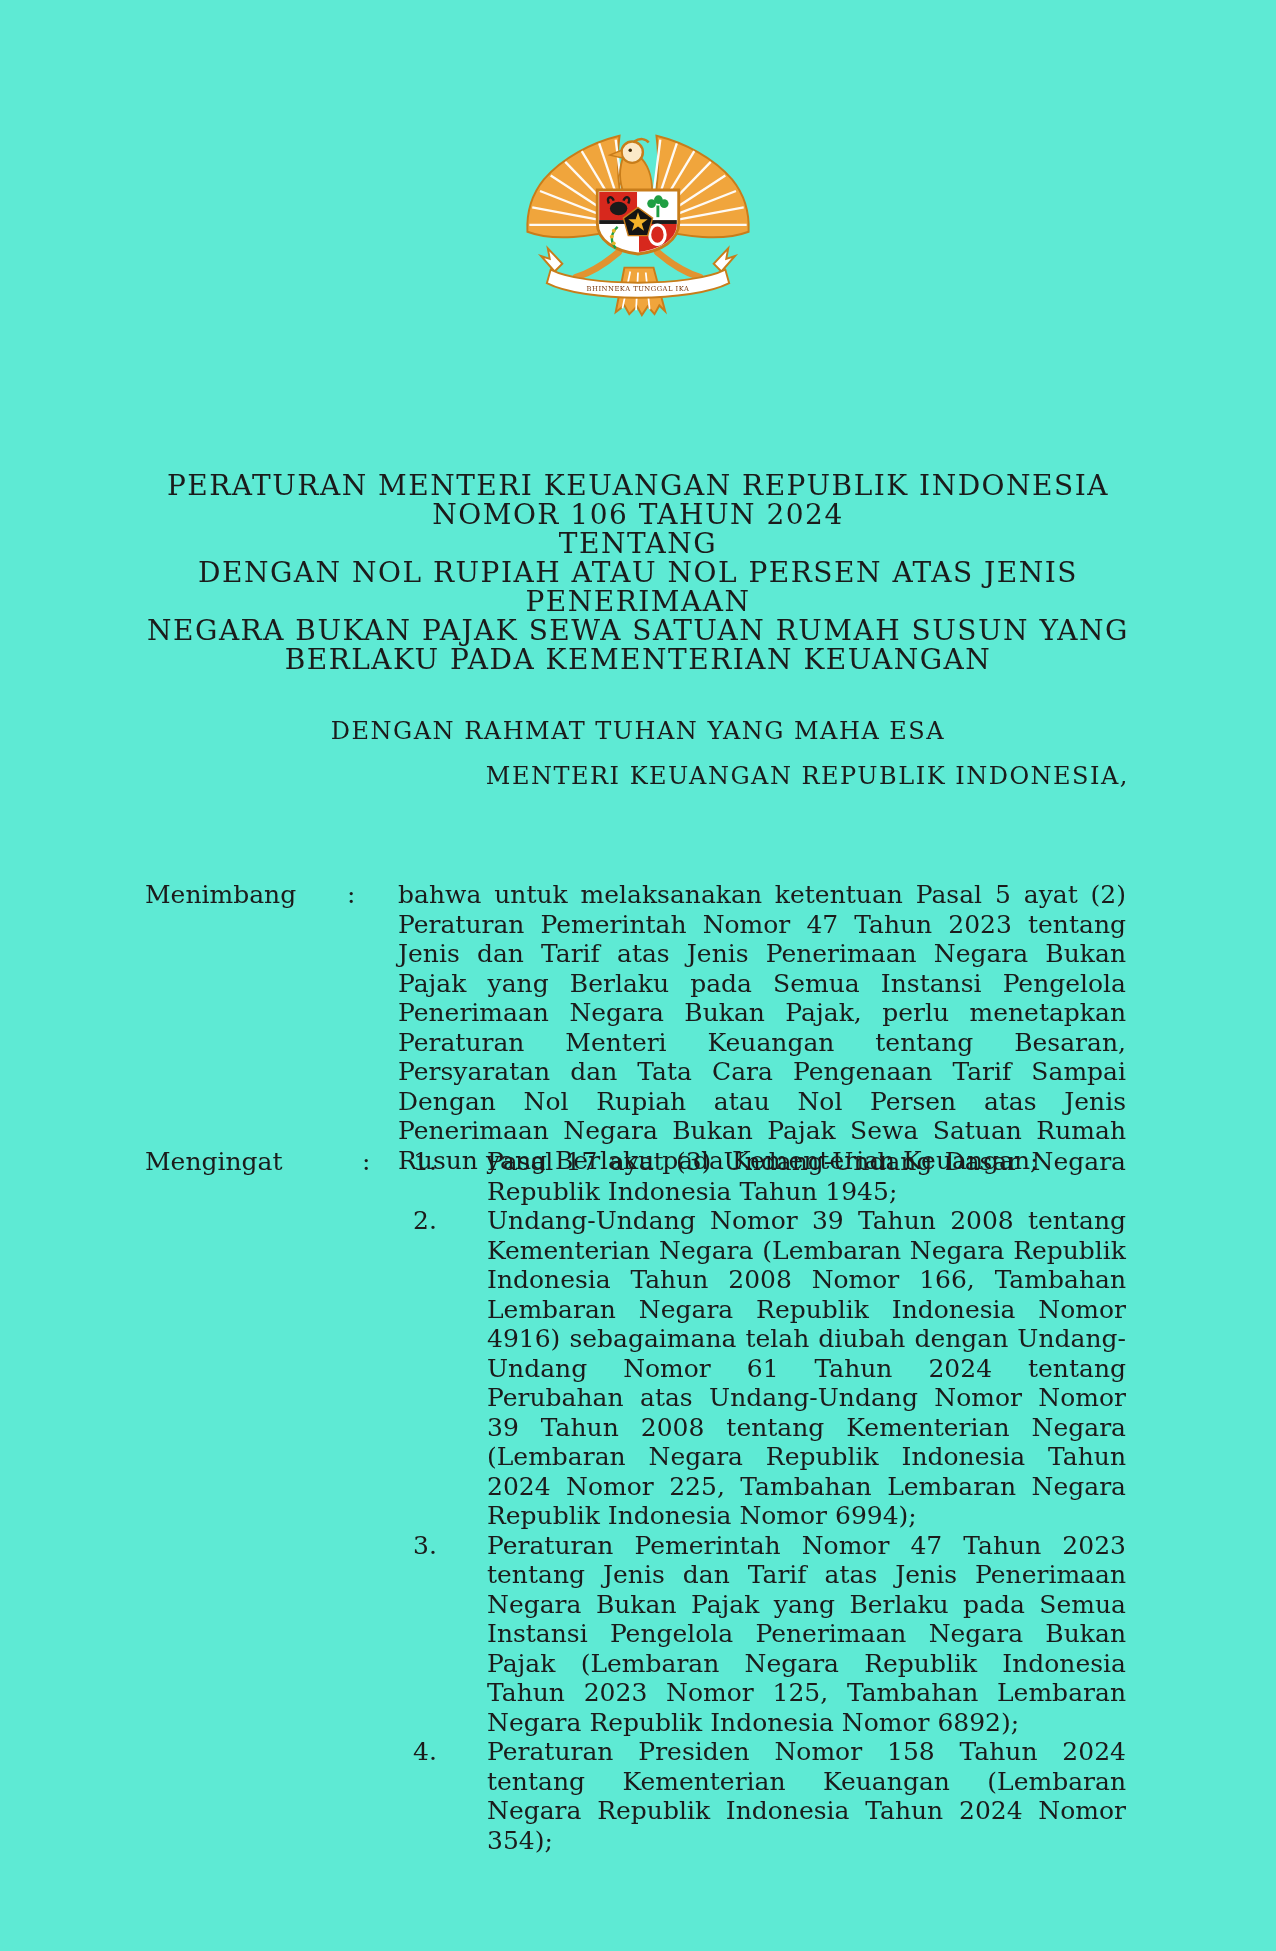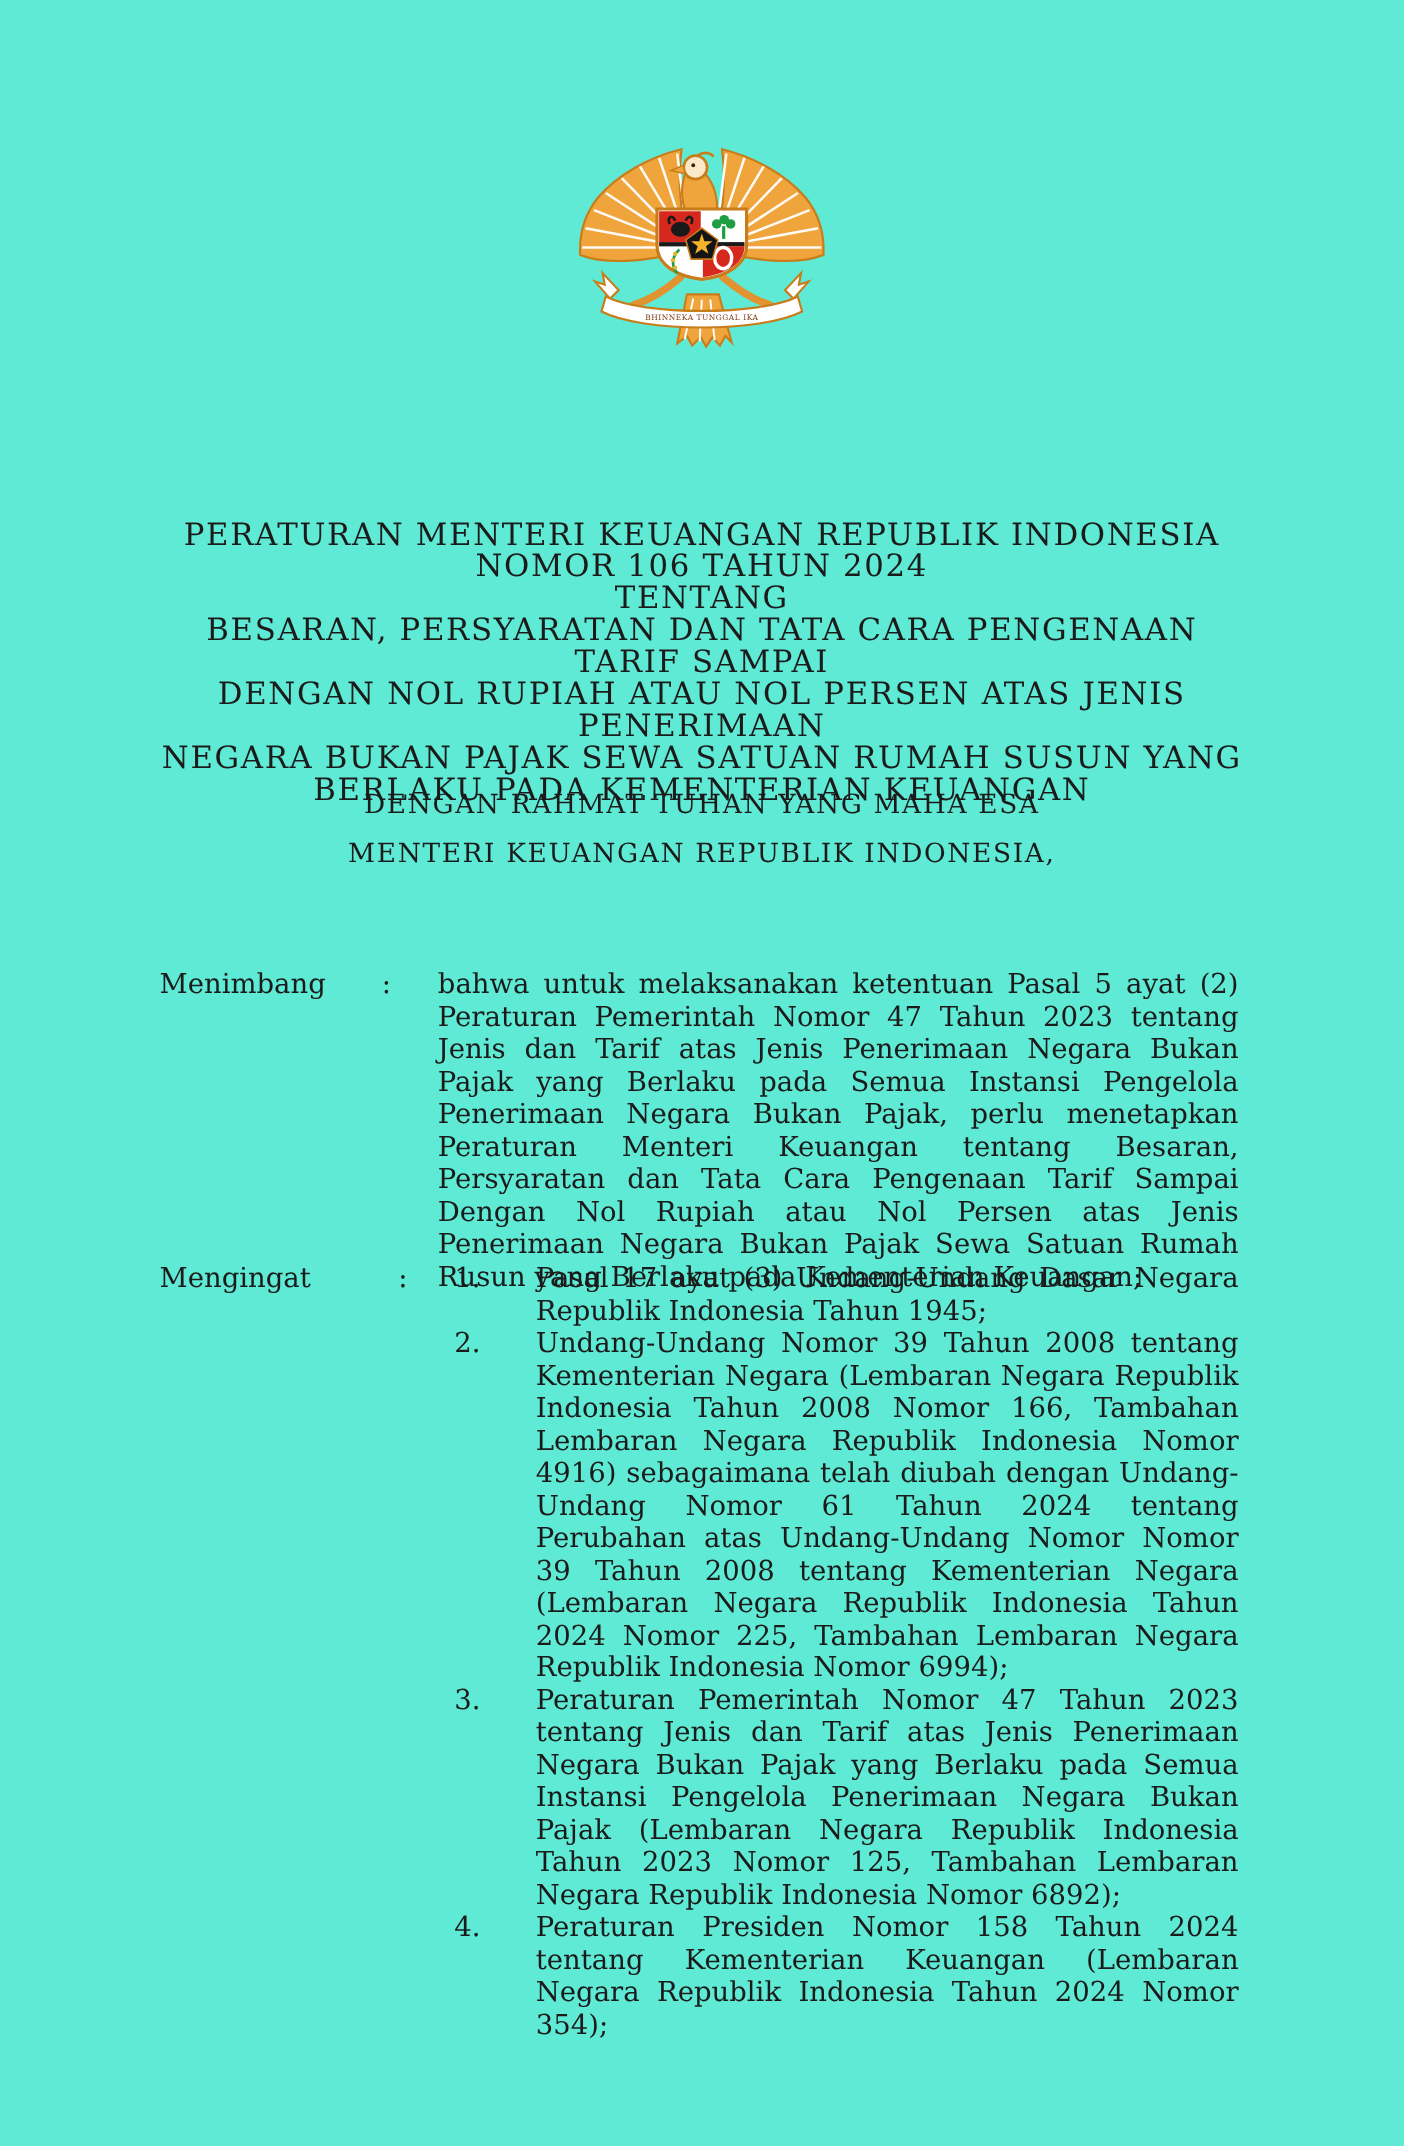--- a/index.html
+++ b/index.html
@@ -35,21 +35,21 @@
   .center-line {
     position: absolute;
     left: 147px;
     width: 982px;
     text-align: center;
     font-size: 24px;
     line-height: 29px;
     letter-spacing: 1.5px;
   }
   .invocation { top: 703px; margin-top: 14px; }
-  .authority  { top: 762px; }
+  .authority  { top: 762px; text-align: right; }
 
   .clause {
     position: absolute;
     left: 145px;
     width: 981px;
     display: flex;
     align-items: flex-start;
     font-size: 25px;
     line-height: 29.5px;
   }
@@ -171,21 +171,20 @@
         <polygon points="120,84 135,95 130,113 110,113 105,95" fill="#141414" stroke="#C87D1A" stroke-width="1.5"></polygon>
         <polygon points="120,89 122.4,96.2 130,96.2 123.9,100.8 126.2,108 120,103.6 113.8,108 116.1,100.8 110,96.2 117.6,96.2" fill="#F3B229"></polygon>
       </g>
     </g>
   </svg>
 
   <div class="title-block">
     <div>PERATURAN MENTERI KEUANGAN REPUBLIK INDONESIA</div>
     <div>NOMOR 106 TAHUN 2024</div>
     <div>TENTANG</div>
-    <div>BESARAN, PERSYARATAN DAN TATA CARA PENGENAAN TARIF SAMPAI</div>
     <div>DENGAN NOL RUPIAH ATAU NOL PERSEN ATAS JENIS PENERIMAAN</div>
     <div>NEGARA BUKAN PAJAK SEWA SATUAN RUMAH SUSUN YANG</div>
     <div>BERLAKU PADA KEMENTERIAN KEUANGAN</div>
   </div>
 
   <div class="center-line invocation">DENGAN RAHMAT TUHAN YANG MAHA ESA</div>
   <div class="center-line authority">MENTERI KEUANGAN REPUBLIK INDONESIA,</div>
 
   <div class="clause clause-menimbang">
     <div class="clause-label">Menimbang</div>

